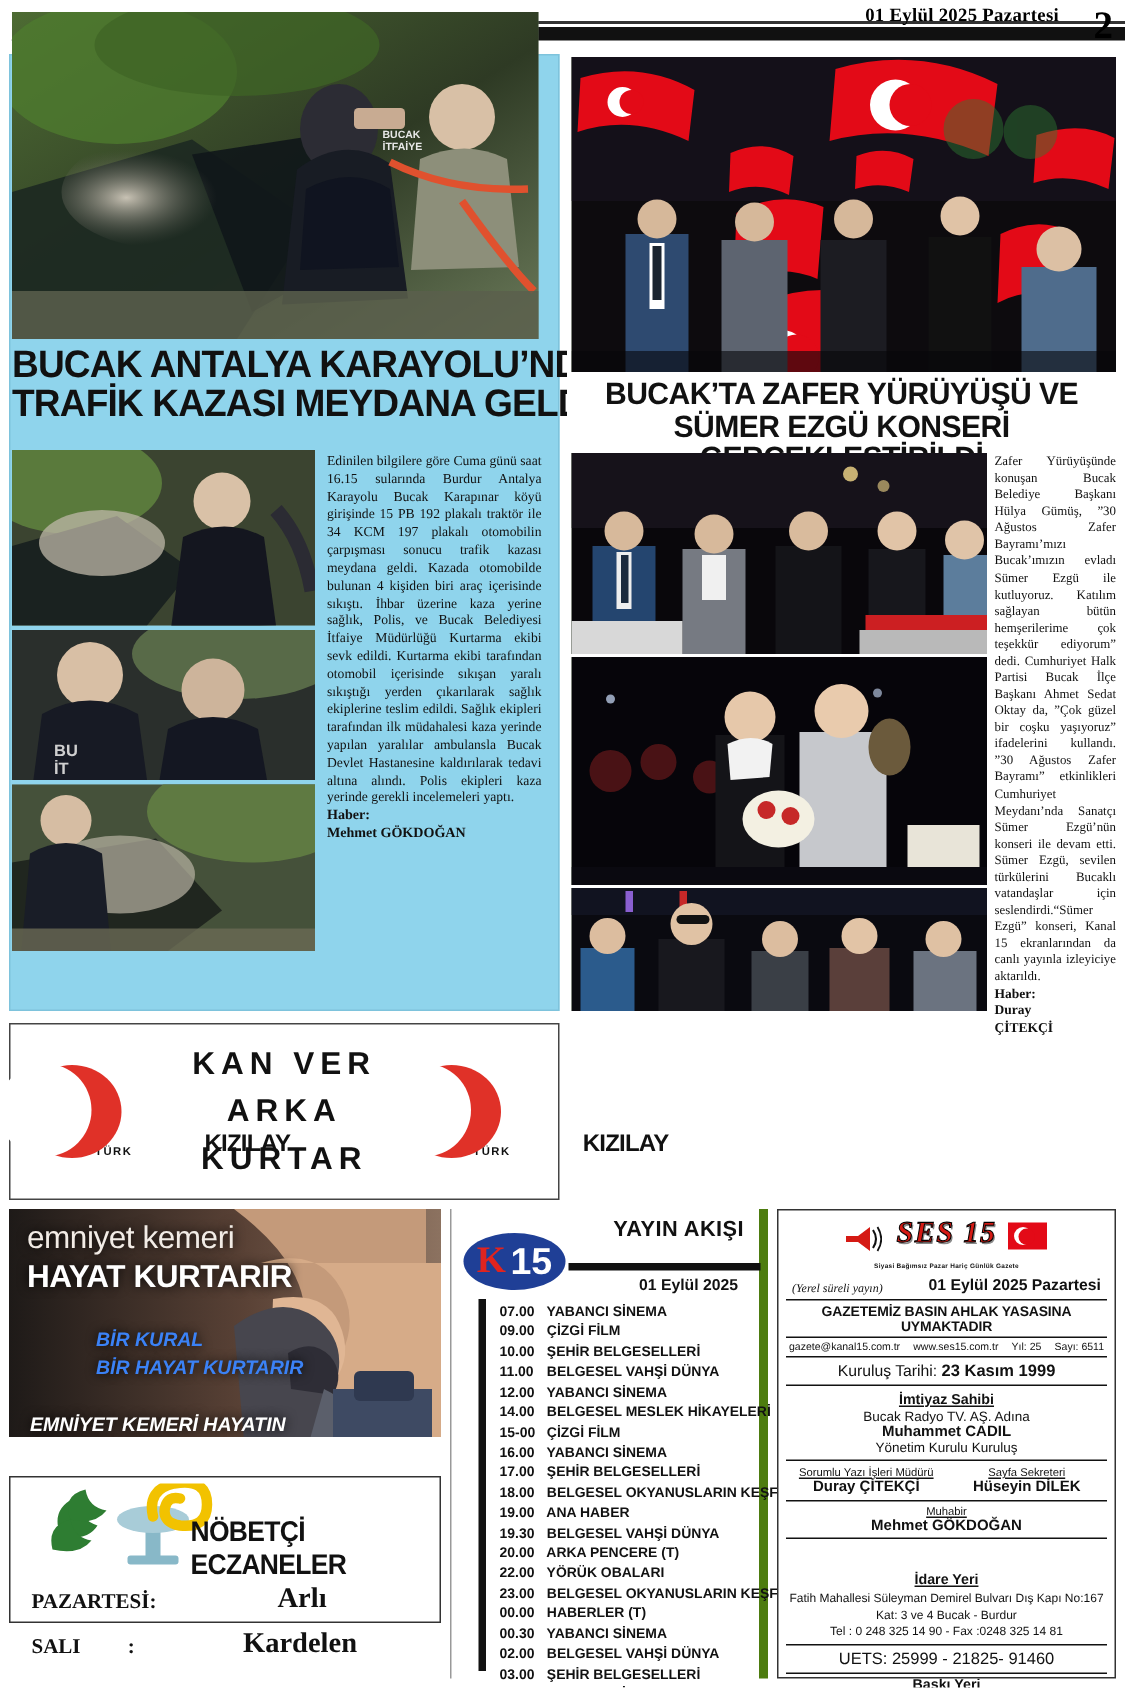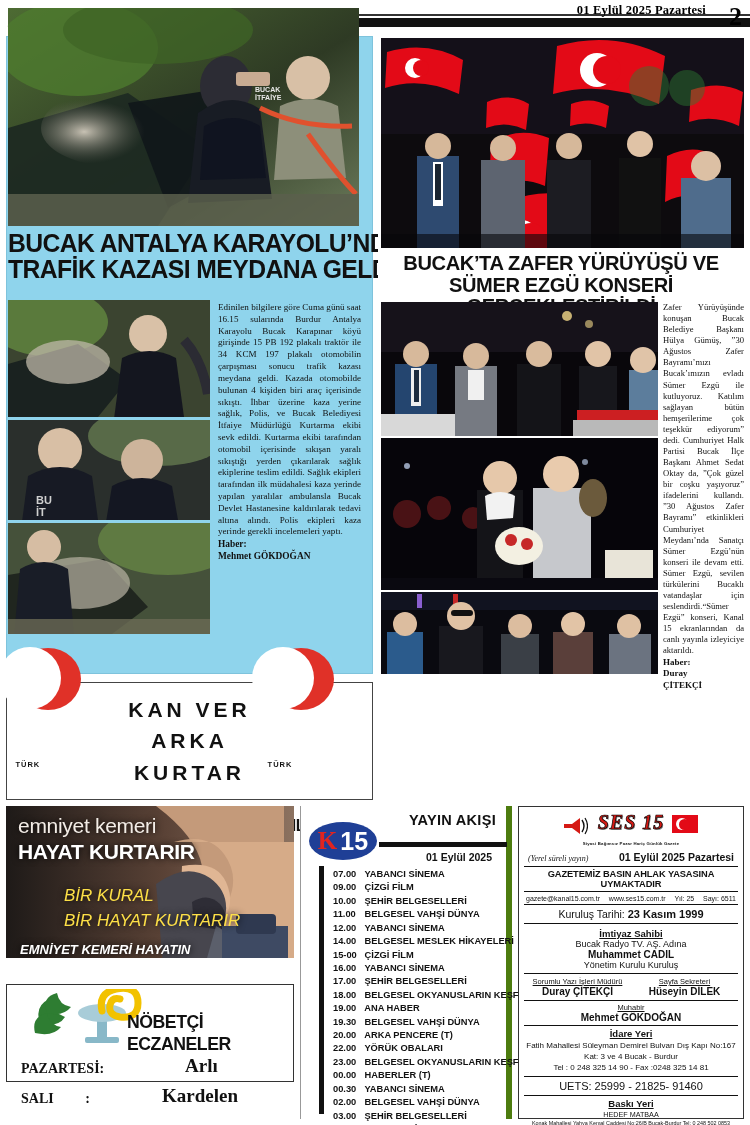--- a/index.html
+++ b/index.html
@@ -88,21 +88,21 @@
     text-align:justify; hyphens:auto;
   }
   .body-right .byline { font-weight:bold; font-size:9px; }
 
   
   .kizilay-box {
     position:absolute; left:6px; top:682px; width:367px; height:118px;
     background:#fff; border:1px solid #444;
     display:flex; align-items:center; justify-content:space-around;
   }
-  .kz-unit { display:flex; flex-direction:column; align-items:flex-start; width:96px;gap:48px; }
+  .kz-unit { display:flex; flex-direction:row; align-items:flex-end; width:96px;gap:48px; }
   .crescent { position:relative; width:68px; height:62px; }
   .crescent::before {
     content:""; position:absolute; left:0; top:0; width:66px; height:62px;
     border-radius:50%; background:#e03128;
   }
   .crescent::after {
     content:""; position:absolute; left:-16px; top:-1px; width:62px; height:62px;
     border-radius:50%; background:#fff;
   }
   .kz-turk { font-size:7.5px; font-weight:bold; letter-spacing:1px; color:#111; margin-top:2px;}
@@ -122,22 +122,22 @@
     position:absolute; left:12px; top:8px; color:#f2ece6;
     font-size:21px; font-weight:400; letter-spacing:-.3px;
     text-shadow:0 0 7px rgba(0,0,0,.95);
   }
   .belt-t2 {
     position:absolute; left:12px; top:34px; color:#fff;
     font-size:21px; font-weight:bold; letter-spacing:-.3px;
     text-shadow:0 0 7px rgba(0,0,0,.95);
   }
   .belt-t3 {
-    position:absolute; left:58px; top:78px; color:#fde047;
-    font-size:17px; font-weight:normal; font-style:italic; line-height:1.45;
+    position:absolute; left:58px; top:78px; color:#3b82f6;
+    font-size:13px; font-weight:bold; font-style:italic; line-height:1.45;
     text-shadow:0 0 7px rgba(0,0,0,.95);
   }
   .belt-t4 {
     position:absolute; left:14px; top:135px; color:#fff;
     font-size:13px; font-weight:bold; font-style:italic; line-height:1.4;
     text-shadow:0 0 7px rgba(0,0,0,.95);
   }
 
   
   .pharma-box {
@@ -603,21 +603,21 @@
         <div class="imp-name">Hüseyin DİLEK</div>
       </div>
     </div>
 
     <div class="imp-sec" style="padding:2px 0 2px;">
       <div class="imp-small-lbl">Muhabir</div>
       <div class="imp-name">Mehmet GÖKDOĞAN</div>
     </div>
 
     <div class="divider-h"></div>
-    <div class="imp-sec" style="padding:2px 0 1px;">
+    <div class="imp-sec" style="padding:2px 0 1px;margin-top:20px;">
       <div class="imp-lbl">İdare Yeri</div>
     </div>
     <div class="imp-addr">
       <div>Fatih Mahallesi  Süleyman Demirel Bulvarı Dış Kapı No:167</div>
       <div>Kat: 3 ve 4  Bucak - Burdur</div>
       <div>Tel : 0 248 325 14 90 -  Fax :0248 325 14 81</div>
     </div>
 
     <div class="imp-uets">UETS: 25999 - 21825- 91460</div>
 

